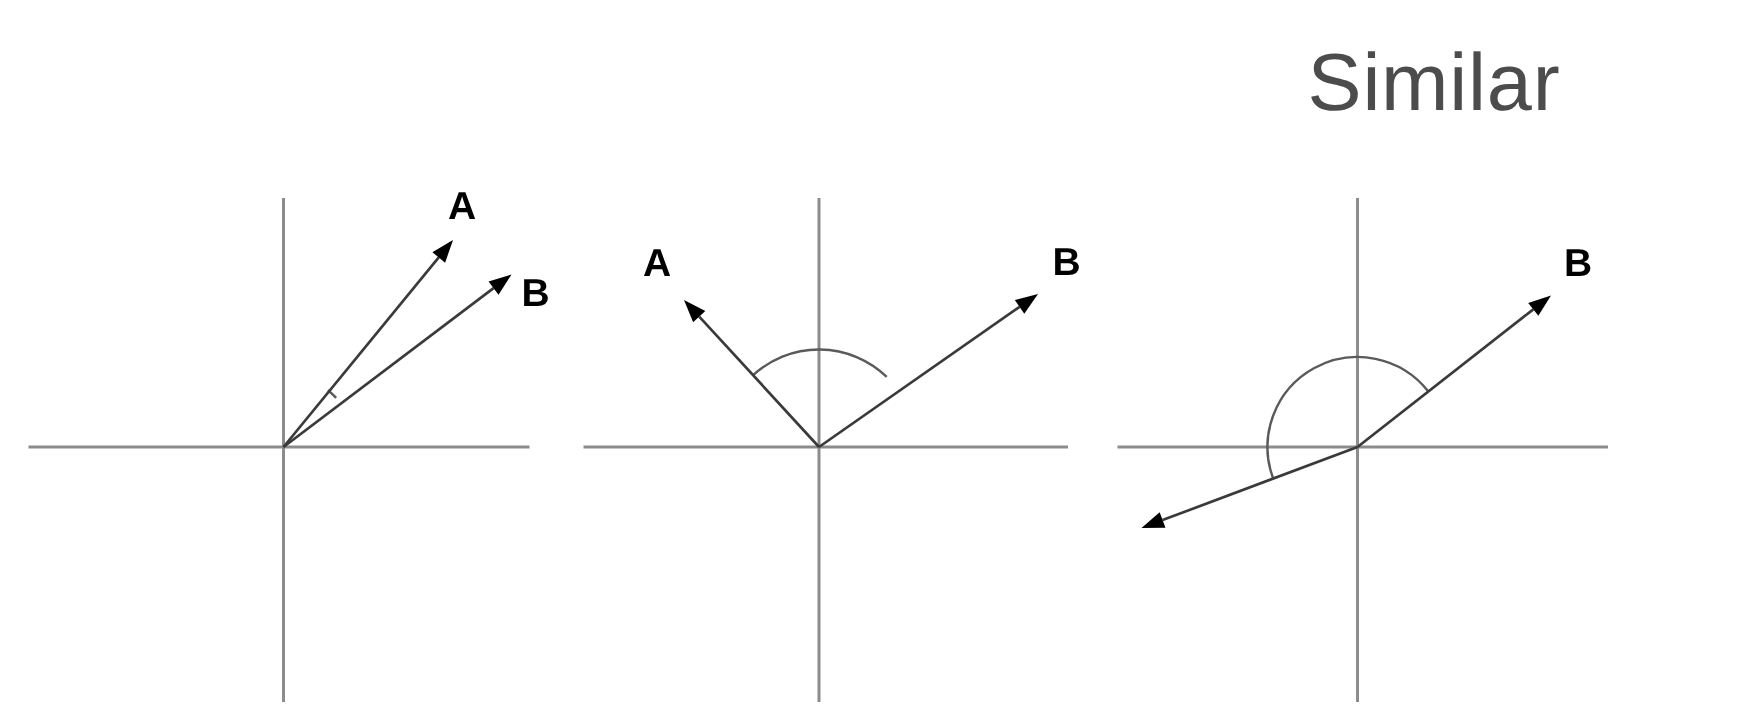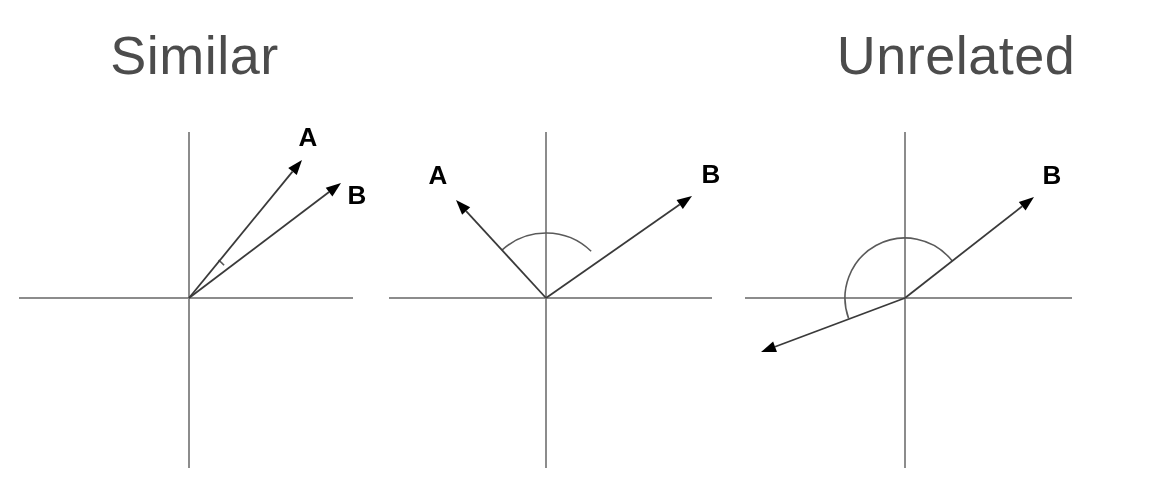--- a/index.html
+++ b/index.html
@@ -51,21 +51,20 @@
   #panel-similar { left: 0px; width: 389px; }
   #panel-unrelated { left: 389px; width: 356px; }
   #panel-opposite { left: 745px; width: 422px; }
 </style>
 </head>
 <body>
 
 <div id="figure">
 
   <div class="panel" id="panel-similar">
-    <div class="panel-title">Similar</div>
     <svg class="plot-svg" id="svg-similar" width="389" height="485">
         <line x1="19" y1="298" x2="353" y2="298" stroke="#8c8c8c" stroke-width="2"></line>
         <line x1="189" y1="132" x2="189" y2="468" stroke="#8c8c8c" stroke-width="2"></line>
         <path d="M 224.10 265.26 A 48 48 0 0 0 218.55 260.18" fill="none" stroke="#5a5a5a" stroke-width="1.6"></path>
         <g>
           <line x1="189" y1="298" x2="292.50" y2="171.61" stroke="#3a3a3a" stroke-width="1.8"></line>
           <polygon points="302.00,160.00 288.24,168.12 296.75,175.09" fill="#000000"></polygon>
         </g>
         <text x="308" y="146" text-anchor="middle" class="vec-label">A</text>
         <g>
@@ -88,21 +87,21 @@
         <text x="49" y="184" text-anchor="middle" class="vec-label">A</text>
         <g>
           <line x1="157" y1="298" x2="290.70" y2="204.59" stroke="#3a3a3a" stroke-width="1.8"></line>
           <polygon points="303.00,196.00 287.55,200.08 293.85,209.10" fill="#000000"></polygon>
         </g>
         <text x="322" y="183" text-anchor="middle" class="vec-label">B</text>
       </svg>
   </div>
 
   <div class="panel" id="panel-opposite">
-    <div class="panel-title">Unrelated</div>
+    <div class="panel-title">Similar</div>
     <svg class="plot-svg" id="svg-opposite" width="422" height="485">
         <line x1="-5" y1="298" x2="327" y2="298" stroke="#8c8c8c" stroke-width="2"></line>
         <line x1="160" y1="132" x2="160" y2="468" stroke="#8c8c8c" stroke-width="2"></line>
         <path d="M 207.28 261.06 A 60 60 0 0 0 103.62 318.52" fill="none" stroke="#5a5a5a" stroke-width="1.6"></path>
         <g>
           <line x1="160" y1="298" x2="277.19" y2="206.25" stroke="#3a3a3a" stroke-width="1.8"></line>
           <polygon points="289.00,197.00 273.80,201.92 280.58,210.58" fill="#000000"></polygon>
         </g>
         <text x="307" y="184" text-anchor="middle" class="vec-label">B</text>
         <g>

